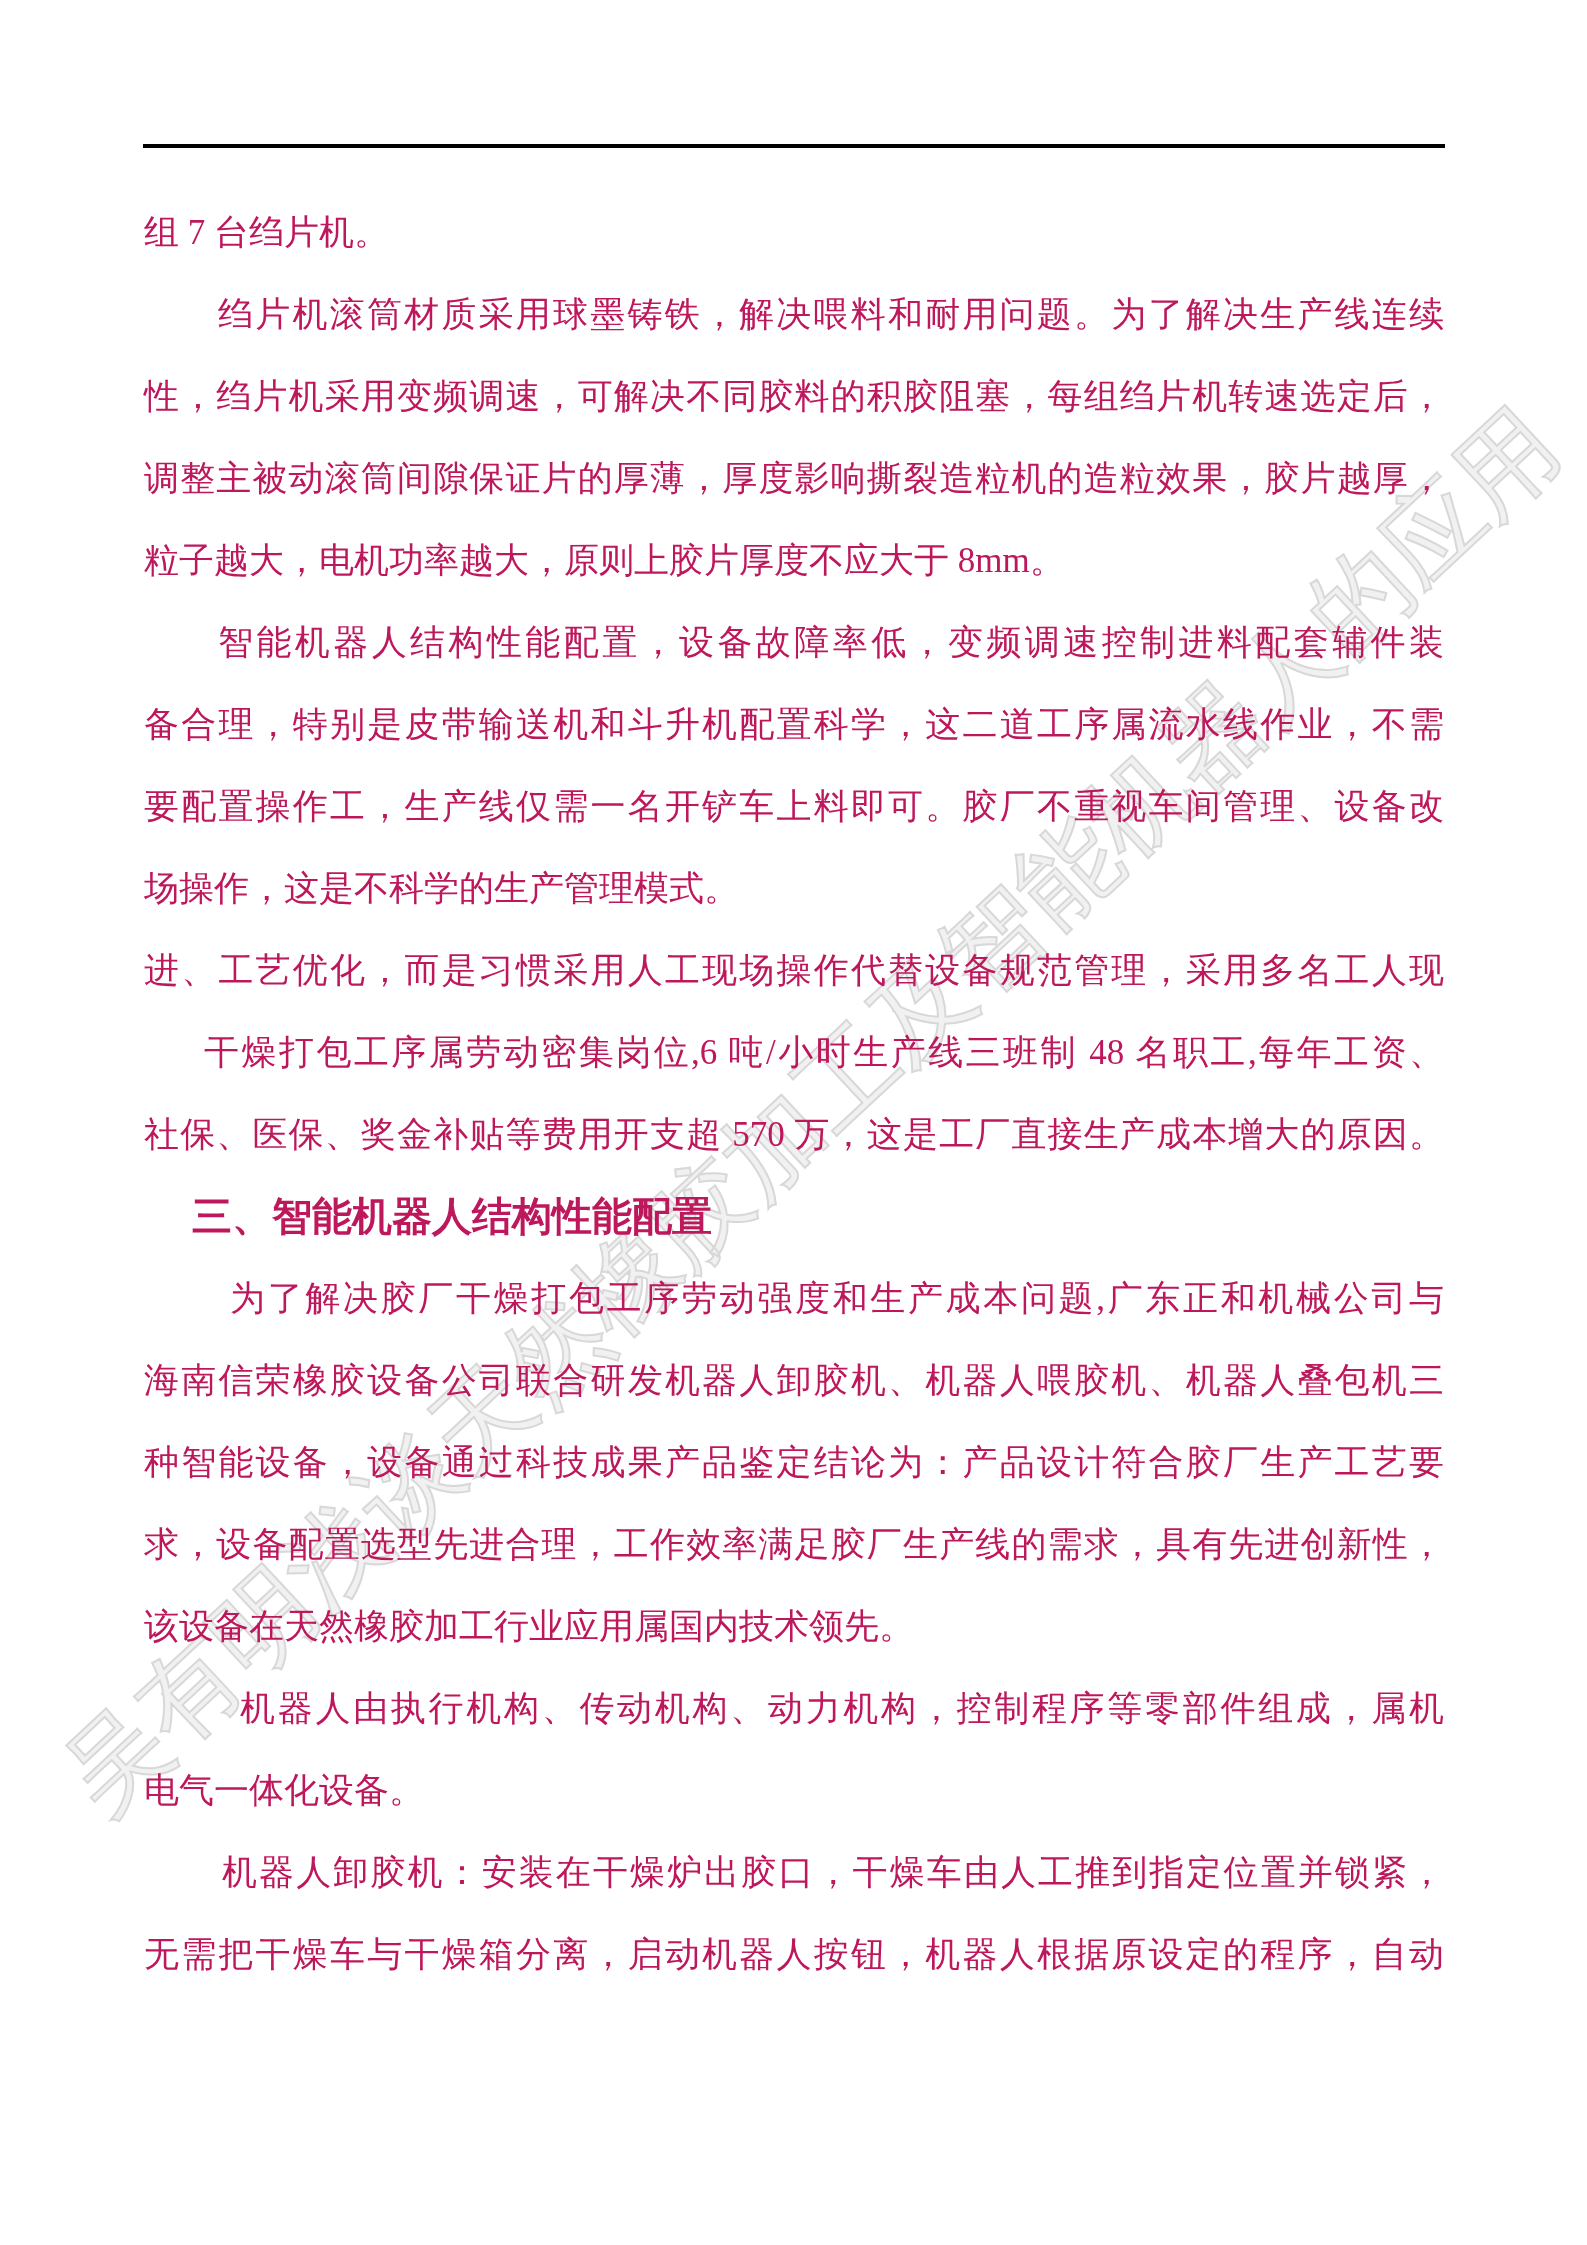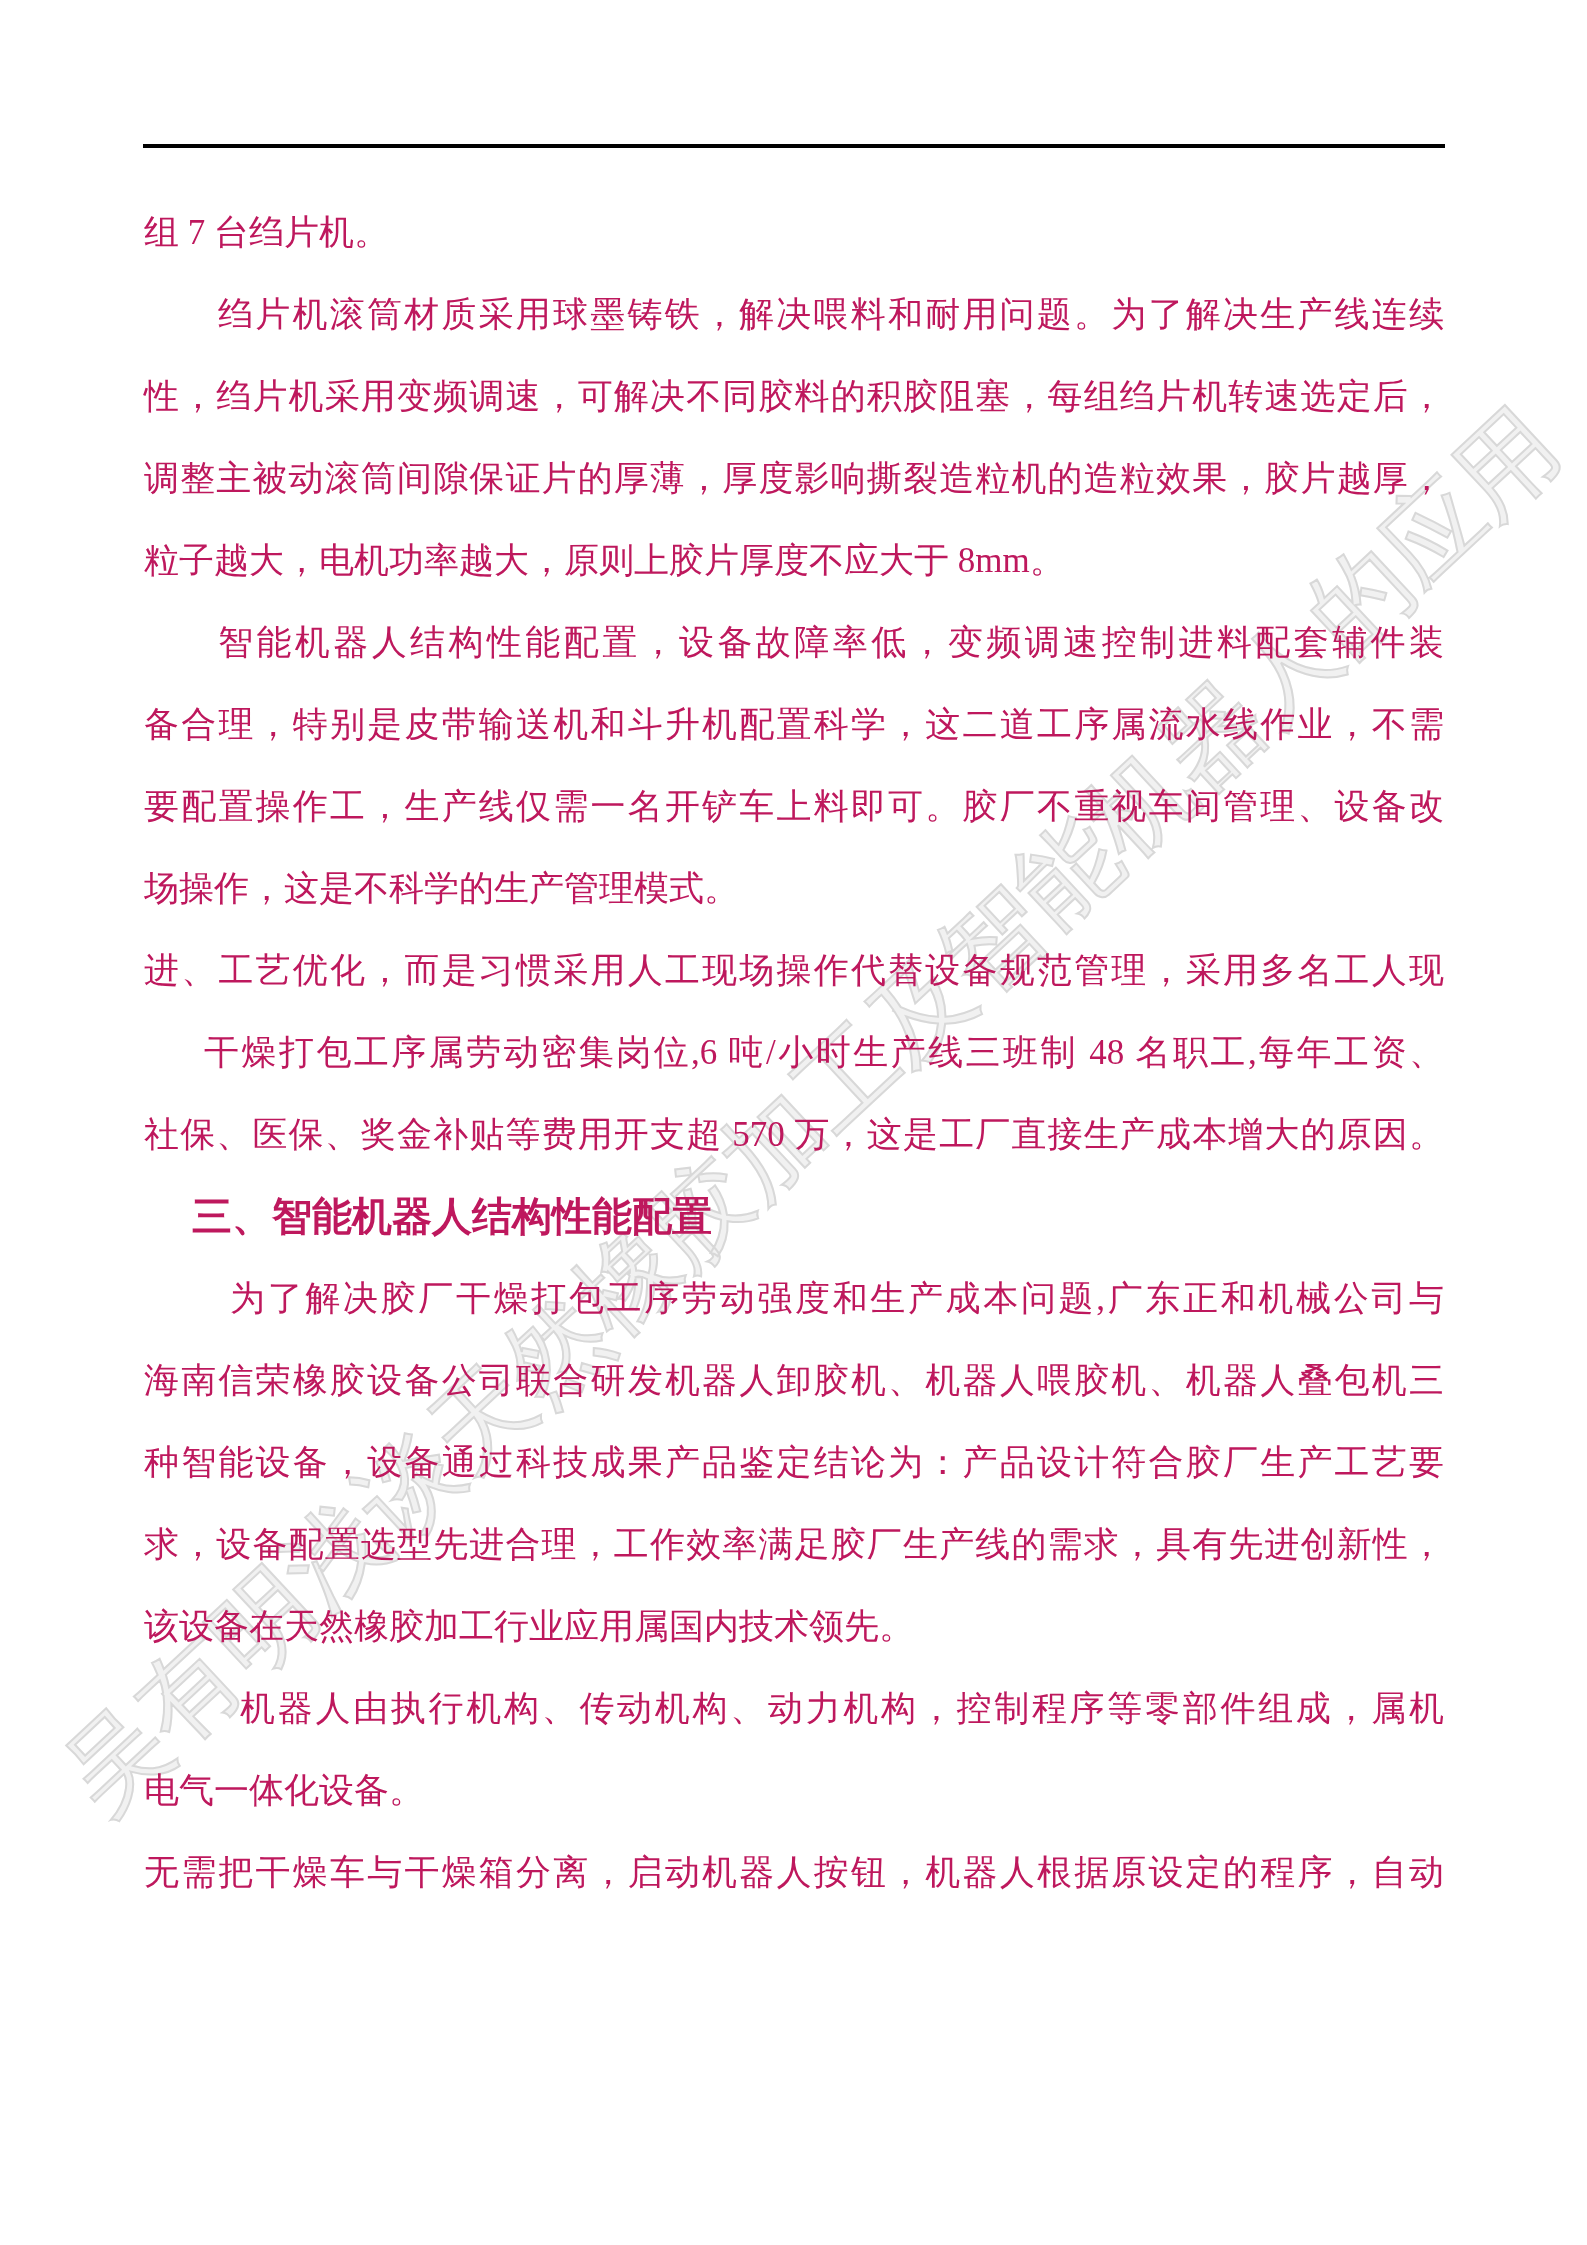--- a/index.html
+++ b/index.html
@@ -79,15 +79,16 @@
       <div class="line fill" style="padding-left: 60px;">干燥打包工序属劳动密集岗位,6 吨/小时生产线三班制 48 名职工,每年工资、</div>
       <div class="line fill">社保、医保、奖金补贴等费用开支超 570 万，这是工厂直接生产成本增大的原因。</div>
       <div class="line heading" style="padding-left: 48px;">三、智能机器人结构性能配置</div>
       <div class="line fill" style="padding-left: 86px;">为了解决胶厂干燥打包工序劳动强度和生产成本问题,广东正和机械公司与</div>
       <div class="line fill">海南信荣橡胶设备公司联合研发机器人卸胶机、机器人喂胶机、机器人叠包机三</div>
       <div class="line fill">种智能设备，设备通过科技成果产品鉴定结论为：产品设计符合胶厂生产工艺要</div>
       <div class="line fill">求，设备配置选型先进合理，工作效率满足胶厂生产线的需求，具有先进创新性，</div>
       <div class="line">该设备在天然橡胶加工行业应用属国内技术领先。</div>
       <div class="line fill" style="padding-left: 96px;">机器人由执行机构、传动机构、动力机构，控制程序等零部件组成，属机</div>
       <div class="line">电气一体化设备。</div>
+      <div class="line fill" style="padding-left: 78px;">机器人卸胶机：安装在干燥炉出胶口，干燥车由人工推到指定位置并锁紧，</div>
       <div class="line fill">无需把干燥车与干燥箱分离，启动机器人按钮，机器人根据原设定的程序，自动</div>
     </div>
 </div>
 
 </body></html>

